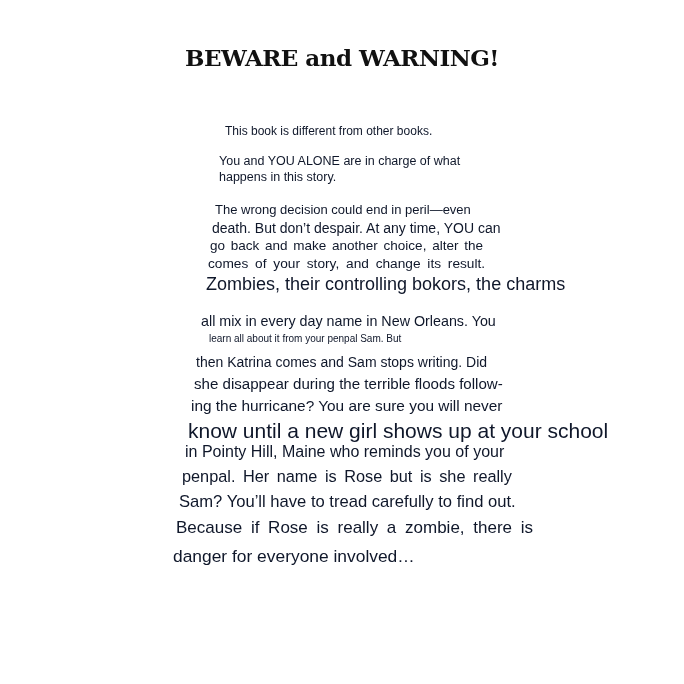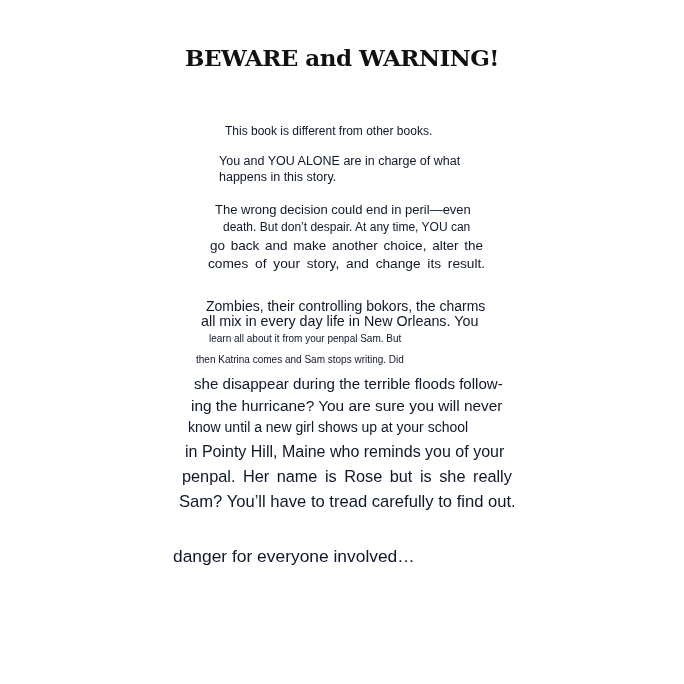--- a/index.html
+++ b/index.html
@@ -21,27 +21,28 @@
 <body>
 
 <div class="page">
   <div class="title">BEWARE and WARNING!</div>
 
   <div class="line sans" style="left:225px; top:124px; font-size:12px; width:262px;">This book is different from other books.</div>
   <div class="line sans" style="left:219px; top:154px; font-size:12.5px;">You and YOU ALONE are in charge of what</div>
   <div class="line sans" style="left:219px; top:170px; font-size:12.5px;">happens in this story.</div>
 
   <div class="line sans" style="left:215px; top:202px; font-size:13px;">The wrong decision could end in peril—even</div>
-  <div class="line sans" style="left:212px; top:220px; font-size:12px;margin-left:11px;">death. But don’t despair. At any time, YOU can</div>
+  <div class="line sans" style="left:212px; top:220px; font-size:14px;">death. But don’t despair. At any time, YOU can</div>
   <div class="line sans" style="left:210px; top:238px; font-size:13.5px; word-spacing:2px;">go back and make another choice, alter the</div>
   <div class="line sans" style="left:208px; top:256px; font-size:13.7px; word-spacing:3px;">comes of your story, and change its result.</div>
-  <div class="line sans" style="left:206px; top:274px; font-size:14px;margin-top:24px;">Zombies, their controlling bokors, the charms</div>
-  <div class="line sans" style="left:201px; top:313px; font-size:14.3px;">all mix in every day life in New Orleans. You</div>
+  <div class="line sans" style="left:206px; top:274px; font-size:18px;">Zombies, their controlling bokors, the charms</div>
+  <div class="line sans" style="left:201px; top:313px; font-size:14.3px;">all mix in every day name in New Orleans. You</div>
   <div class="line sans" style="left:209px; top:333px; font-size:10px;">learn all about it from your penpal Sam. But</div>
-  <div class="line sans" style="left:196px; top:354px; font-size:10px;">then Katrina comes and Sam stops writing. Did</div>
+  <div class="line sans" style="left:196px; top:354px; font-size:14px;">then Katrina comes and Sam stops writing. Did</div>
   <div class="line sans" style="left:194px; top:375px; font-size:15.1px;">she disappear during the terrible floods follow-</div>
   <div class="line sans" style="left:191px; top:397px; font-size:15.4px;">ing the hurricane? You are sure you will never</div>
-  <div class="line sans" style="left:188px; top:419px; font-size:14px;">know until a new girl shows up at your school</div>
+  <div class="line sans" style="left:188px; top:419px; font-size:21px;">know until a new girl shows up at your school</div>
   <div class="line sans" style="left:185px; top:443px; font-size:16px;">in Pointy Hill, Maine who reminds you of your</div>
   <div class="line sans" style="left:182px; top:467px; font-size:16.3px; word-spacing:3px;">penpal. Her name is Rose but is she really</div>
   <div class="line sans" style="left:179px; top:492px; font-size:16.6px;">Sam? You’ll have to tread carefully to find out.</div>
+  <div class="line sans" style="left:176px; top:518px; font-size:17px; word-spacing:4px;">Because if Rose is really a zombie, there is</div>
   <div class="line sans" style="left:173px; top:546px; font-size:17.4px;">danger for everyone involved…</div>
 </div>
 
 </body></html>

